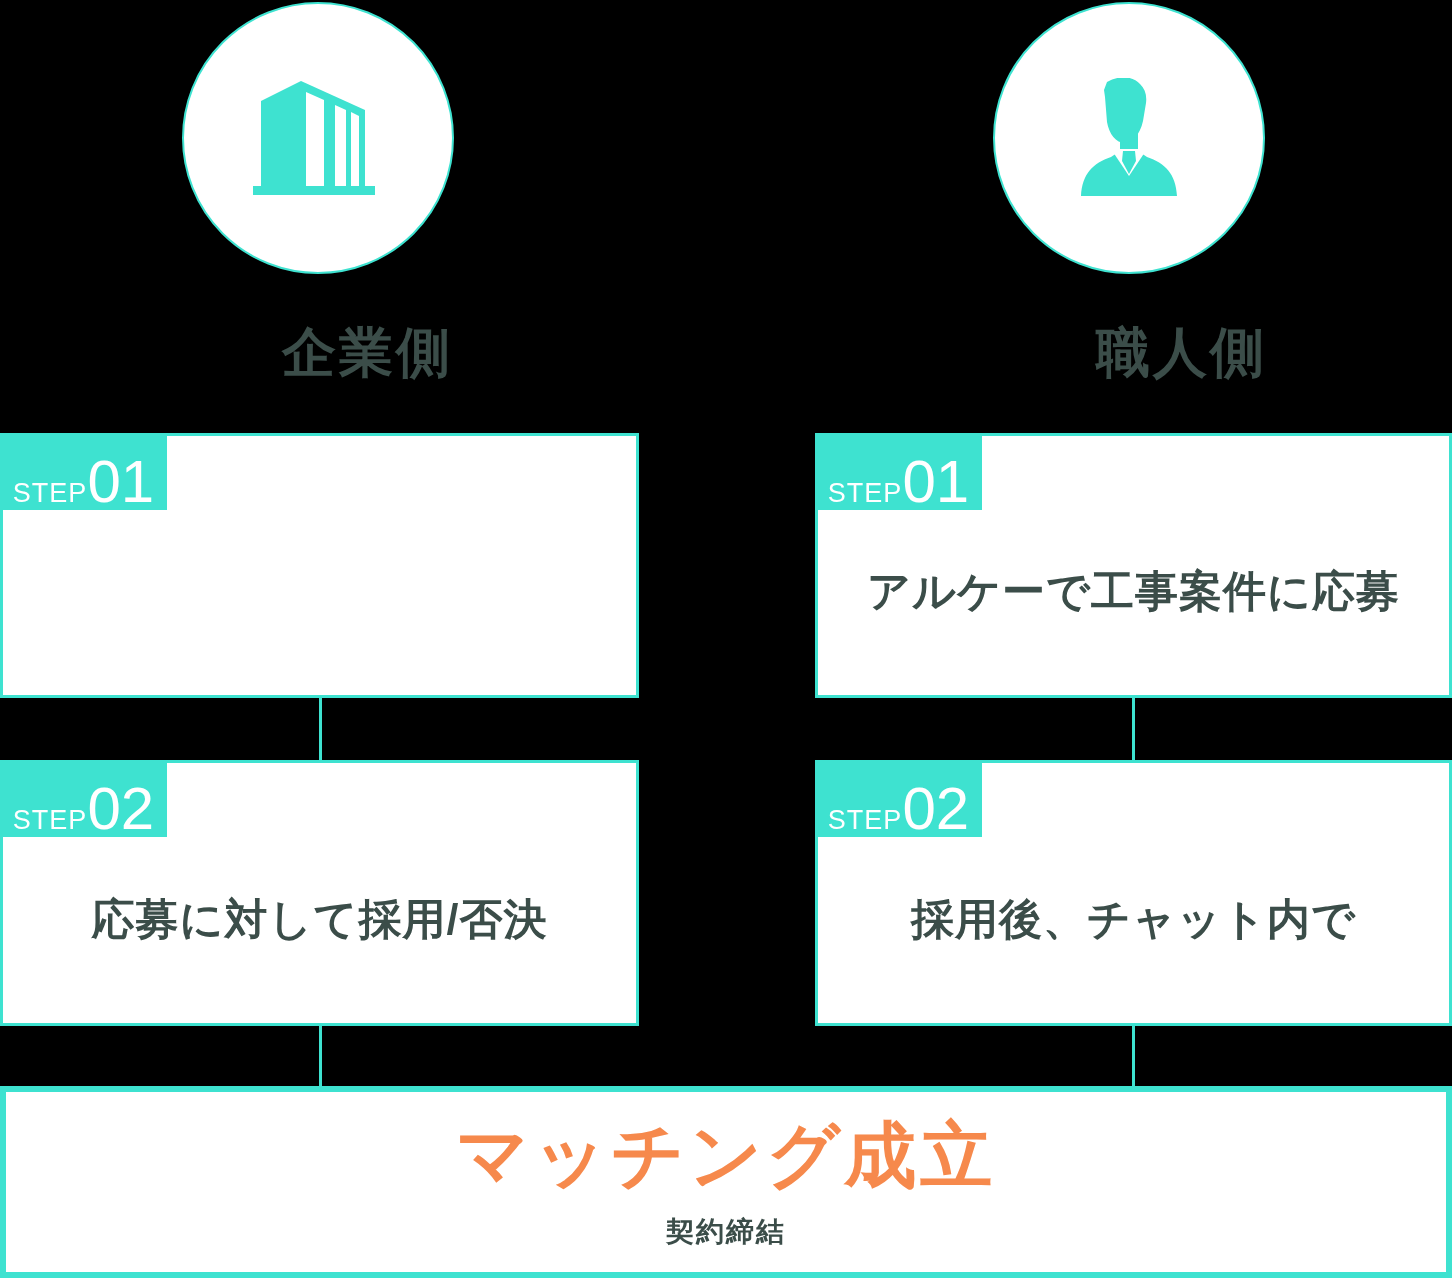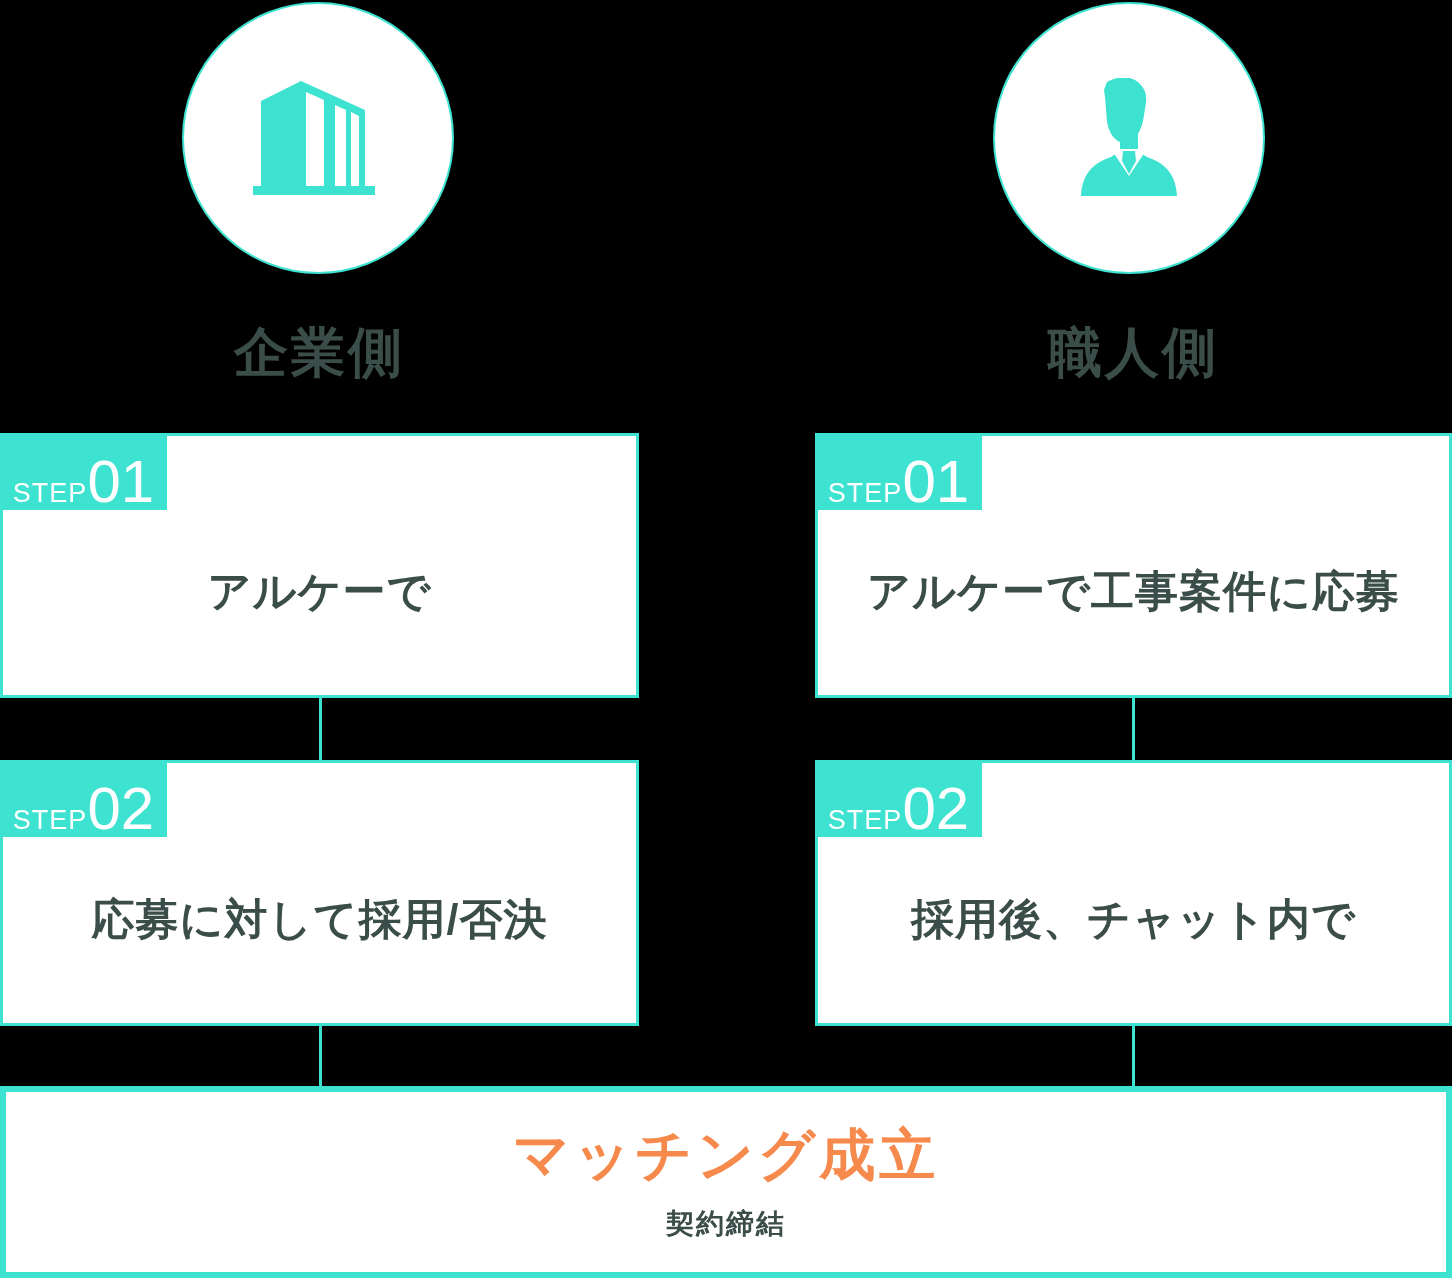--- a/index.html
+++ b/index.html
@@ -36,20 +36,21 @@
   
   .side-label{
     position:absolute;
     top:320px;
     font-size:54px;
     font-weight:700;
     letter-spacing:3px;
     line-height:64px;
     color:var(--dark);
     text-align:center;
+    padding-left:48px;
   }
   .label-left{left:0;width:639px;}
   .label-right{left:815px;width:637px;}
   
   .step-box{
     position:absolute;
     background:#fff;
     border:3px solid var(--teal);
     box-sizing:border-box;
   }
@@ -104,21 +105,21 @@
     background:#fff;
     border:6px solid var(--teal);
     box-sizing:border-box;
     display:flex;
     flex-direction:column;
     align-items:center;
     justify-content:center;
     text-align:center;
   }
   .result-title{
-    font-size:56px;
+    font-size:72px;
     font-weight:700;
     letter-spacing:4px;
     line-height:1;
     color:var(--orange);
   }
   .result-subtitle{
     margin-top:27px;
     font-size:28px;
     font-weight:700;
     letter-spacing:2px;
@@ -153,21 +154,20 @@
 
   <div class="side-label label-left">企業側</div>
   <div class="side-label label-right">職人側</div>
 
   <div class="step-box box-l1">
     <div class="step-badge">
       <span class="badge-step">STEP</span>
       <span class="badge-num">01</span>
     </div>
     <div class="box-text">
-      <span>アルケーで</span>
     </div>
   </div>
 
   <div class="step-box box-r1">
     <div class="step-badge">
       <span class="badge-step">STEP</span>
       <span class="badge-num">01</span>
     </div>
     <div class="box-text">
       <span>アルケーで工事案件に応募</span>

